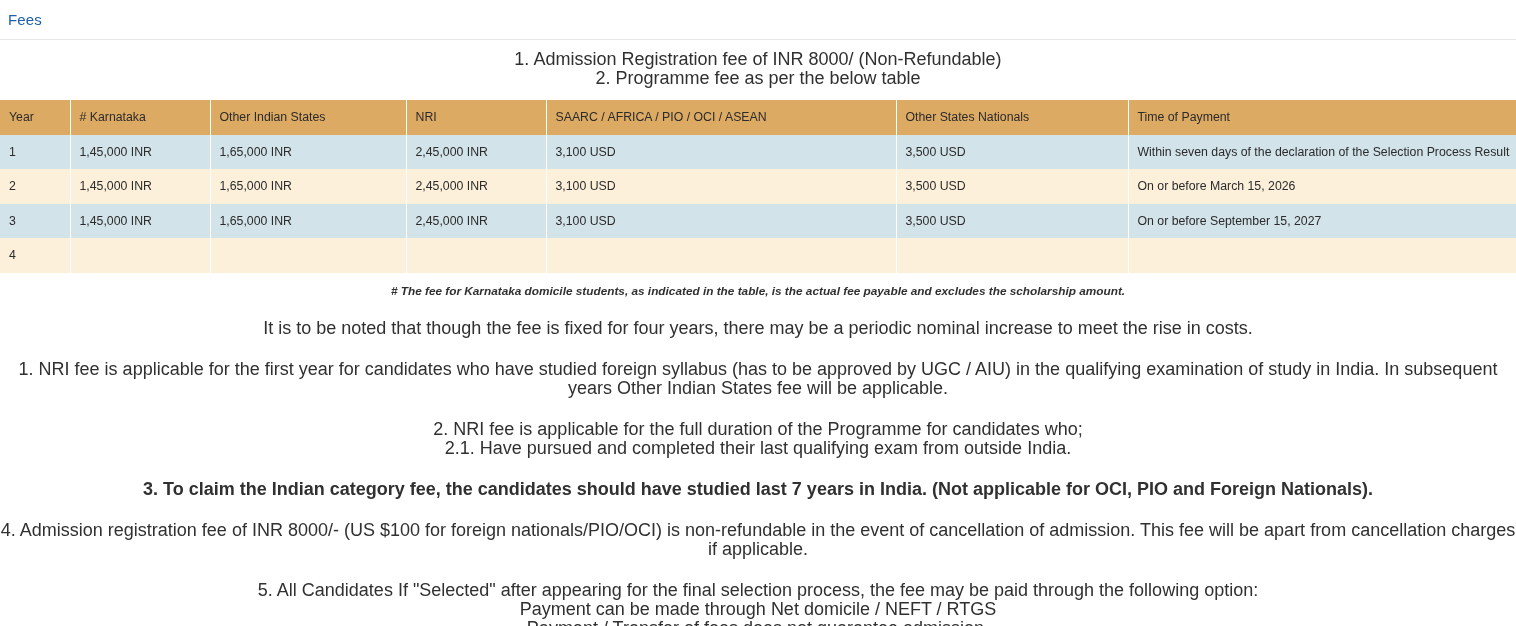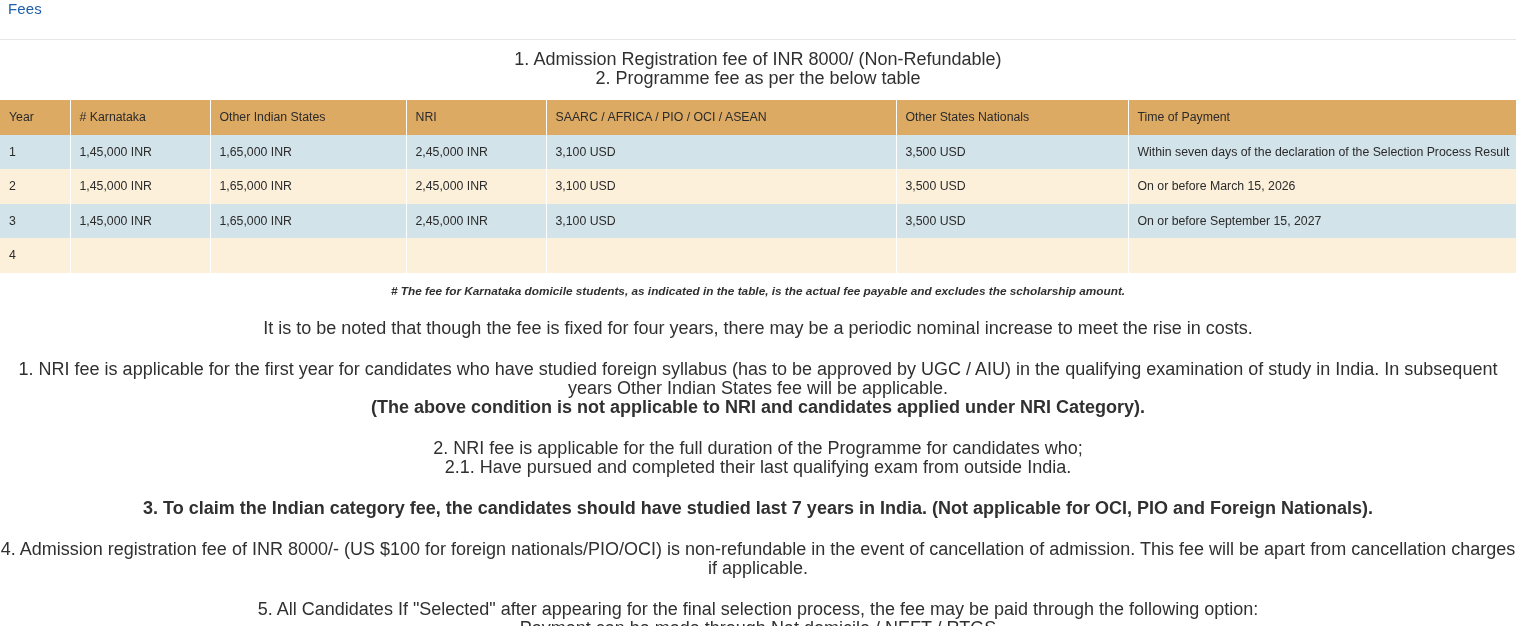--- a/index.html
+++ b/index.html
@@ -15,21 +15,21 @@
     font-family: "Liberation Sans", sans-serif;
     color: #333333;
     overflow: hidden;
   }
 
   
   .page-header {
     height: 40px;
     padding: 0 0 0 8px;
     display: flex;
-    align-items: flex-start;
+    align-items: center;
     border-bottom: 1px solid #e6e6e6;
   }
   .page-title {
     font-size: 15px;
     color: #1f5fa9;
     font-weight: 400;
     letter-spacing: .1px;
   }
 
   
@@ -184,21 +184,20 @@
     </tbody>
   </table>
 </div>
 
 <div class="notes">
   <div class="note italic-bold"># The fee for Karnataka domicile students, as indicated in the table, is the actual fee payable and excludes the scholarship amount.</div>
   <div class="gap-18"></div>
   <div class="note">It is to be noted that though the fee is fixed for four years, there may be a periodic nominal increase to meet the rise in costs.</div>
   <div class="gap-22"></div>
   <div class="note">1. NRI fee is applicable for the first year for candidates who have studied foreign syllabus (has to be approved by UGC / AIU) in the qualifying examination of study in India. In subsequent years Other Indian States fee will be applicable.</div>
-  <div class="note bold">(The above condition is not applicable to NRI and candidates applied under NRI Category).</div>
   <div class="gap-22"></div>
   <div class="note">2. NRI fee is applicable for the full duration of the Programme for candidates who;</div>
   <div class="note">2.1. Have pursued and completed their last qualifying exam from outside India.</div>
   <div class="gap-22"></div>
   <div class="note bold">3. To claim the Indian category fee, the candidates should have studied last 7 years in India. (Not applicable for OCI, PIO and Foreign Nationals).</div>
   <div class="gap-22"></div>
   <div class="note">4. Admission registration fee of INR 8000/- (US $100 for foreign nationals/PIO/OCI) is non-refundable in the event of cancellation of admission. This fee will be apart from cancellation charges if applicable.</div>
   <div class="gap-22"></div>
   <div class="note">5. All Candidates If "Selected" after appearing for the final selection process, the fee may be paid through the following option:</div>
   <div class="note">Payment can be made through Net domicile / NEFT / RTGS</div>

